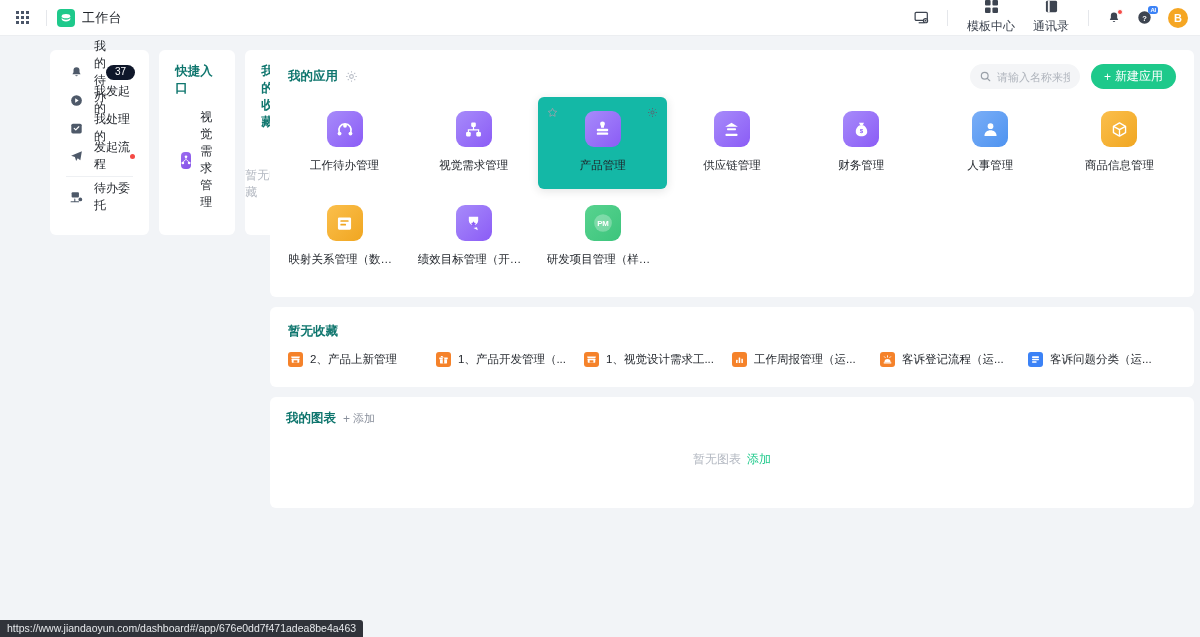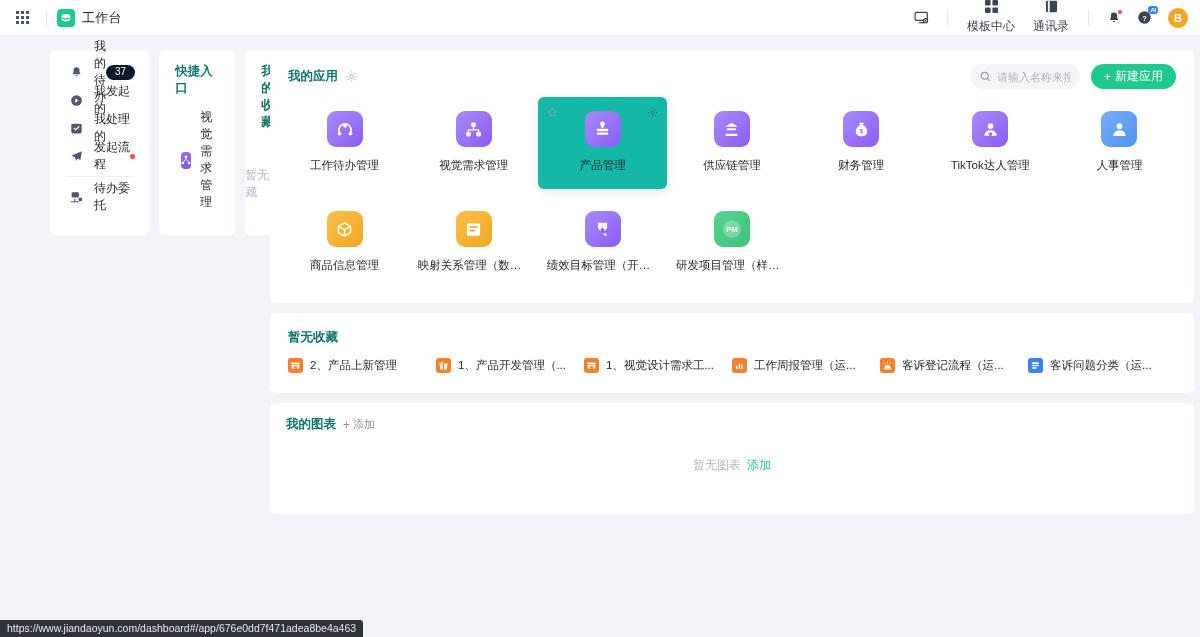--- a/index.html
+++ b/index.html
@@ -133,21 +133,21 @@
     display: flex; align-items: center; gap: 4px;
     background: #1ec98b; color: #fff;
     font-size: 12px; height: 25px; padding: 0 13px;
     border: none; border-radius: 13px; cursor: pointer;
     font-family: "Liberation Sans", sans-serif;
   }
 
   .app-grid {
     display: grid;
     grid-template-columns: repeat(7, 1fr);
-    row-gap: 8px;
+    row-gap: 2px;
     padding: 2px 10px 0 10px;
   }
   .app-cell {
     display: flex; flex-direction: column; align-items: center;
     padding: 14px 4px 16px 4px;
     border-radius: 6px; cursor: pointer;
     position: relative;
   }
   .app-cell.hovered {
     background: #14b8a6;
@@ -457,30 +457,20 @@
           <span class="app-icon" style="background:linear-gradient(135deg,#a78bfa,#8b5cf6)">
             <svg width="19" height="19" viewBox="0 0 22 22" fill="#fff">
                 <path d="M8.1 3.3h5.8l-1.3 2.4H9.4z"></path>
                 <path d="M11 5.7c4 0 6.6 4.1 6.6 7.8 0 3-2.3 5.2-6.6 5.2s-6.6-2.2-6.6-5.2c0-3.7 2.6-7.8 6.6-7.8z"></path>
                 <text x="11" y="15.6" font-size="7" font-family="Liberation Sans, sans-serif" fill="#8b5cf6" text-anchor="middle" font-weight="bold">$</text>
               </svg>
           </span>
           <span class="app-name">财务管理</span>
         </div>
 
-        <div class="app-cell">
-          <span class="app-icon" style="background:linear-gradient(135deg,#a78bfa,#8b5cf6)">
-            <svg width="19" height="19" viewBox="0 0 22 22" fill="#fff">
-                <circle cx="11" cy="7.1" r="3.2"></circle>
-                <path d="M3.9 18.2c0-3.9 3.2-6.2 7.1-6.2s7.1 2.3 7.1 6.2z"></path>
-                <path d="M11 13.6l.85 1.7 1.85.25-1.35 1.3.32 1.85L11 17.8l-1.67.9.32-1.85-1.35-1.3 1.85-.25z" fill="#8b5cf6"></path>
-              </svg>
-          </span>
-          <span class="app-name">TikTok达人管理</span>
-        </div>
 
         <div class="app-cell">
           <span class="app-icon" style="background:linear-gradient(135deg,#7aaef7,#4e93f0)">
             <svg width="19" height="19" viewBox="0 0 22 22" fill="#fff">
                 <circle cx="11" cy="7.1" r="3.3"></circle>
                 <path d="M4 18.4c0-3.9 3.2-6.4 7-6.4s7 2.5 7 6.4z"></path>
               </svg>
           </span>
           <span class="app-name">人事管理</span>
         </div>

